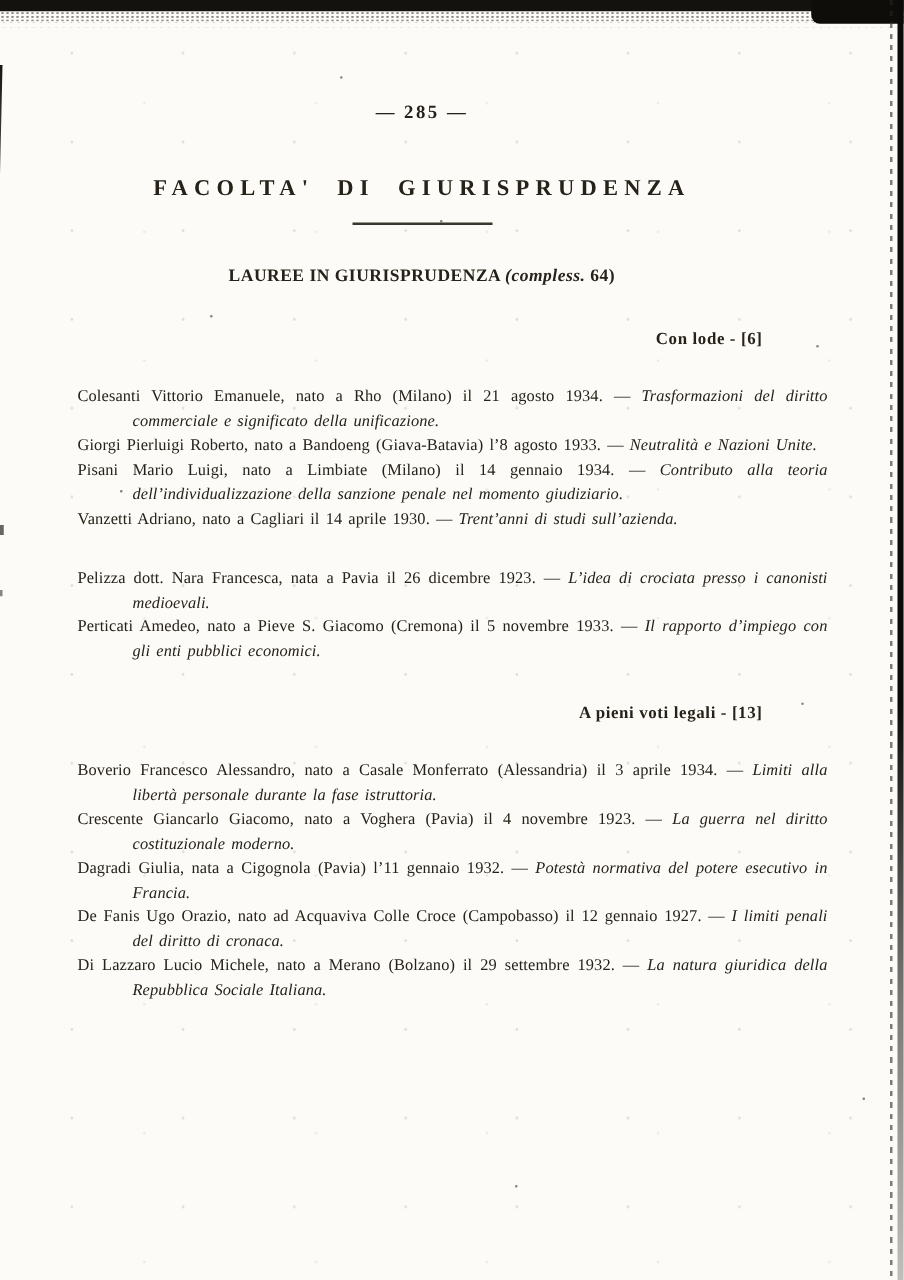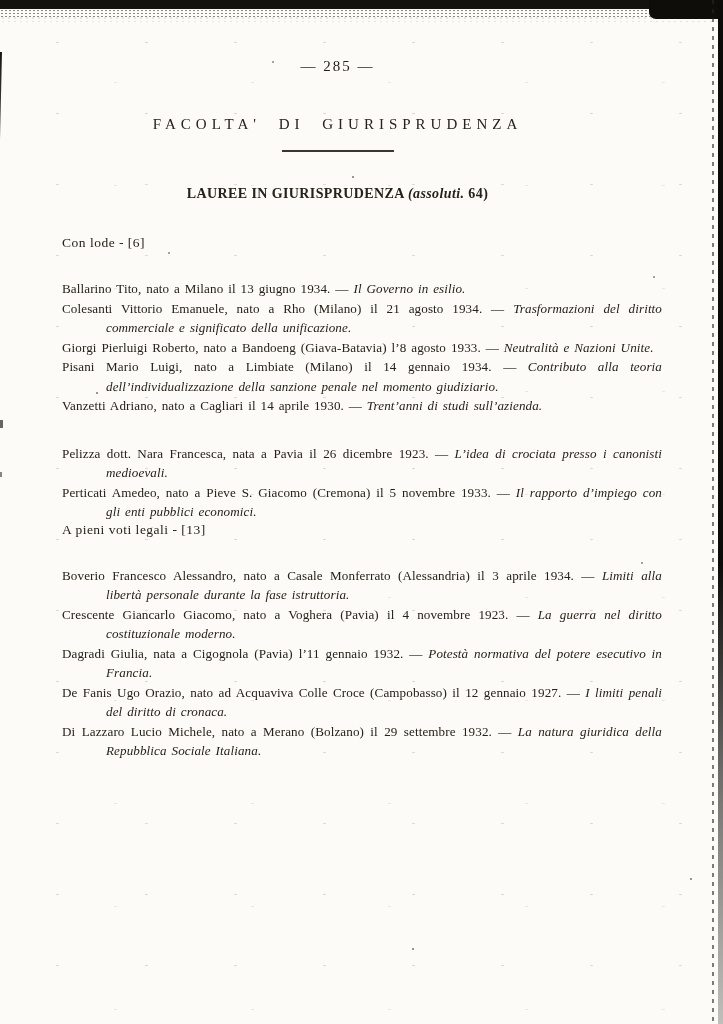--- a/index.html
+++ b/index.html
@@ -30,31 +30,31 @@
   .artifact-right-dashes { position:absolute; top:0; right:9px; width:2px; height:100%;
     background:repeating-linear-gradient(180deg, rgba(42,38,31,.6) 0 4px, transparent 4px 9px); }
   .artifact-left-line { position:absolute; top:52px; left:0; width:2px; height:330px;
     background:linear-gradient(180deg,#191713, rgba(26,24,21,.1)); transform:rotate(1.3deg);
     transform-origin:top left; }
   .artifact-left-tick1 { position:absolute; left:0; top:420px; width:3px; height:8px; background:#2a2620; opacity:.7; }
   .artifact-left-tick2 { position:absolute; left:0; top:472px; width:2px; height:5px; background:#2a2620; opacity:.55; }
   .speck { position:absolute; background:#3b362c; border-radius:50%; width:2px; height:2px; opacity:.6; }
   
   .header { margin:0 110px 0 62px; text-align:center; }
-  .page-number { padding-top:58px; font-size:15px; letter-spacing:2px; font-weight:400; }
-  .faculty-title { margin:41px 0 0 0; font-size:15px; font-weight:400; letter-spacing:5px; word-spacing:9px; }
+  .page-number { padding-top:82px; font-size:15px; letter-spacing:2px; font-weight:700; }
+  .faculty-title { margin:41px 0 0 0; font-size:18px; font-weight:700; letter-spacing:5px; word-spacing:9px; }
   .title-rule { width:112px; height:2px; background:#3a362e; margin:17px auto 0 auto; }
   .degree-heading { margin:34px 0 0 0; font-size:14px; font-weight:700; letter-spacing:.4px; }
   .degree-heading .ital { font-style:italic; font-weight:700; }
   .content { margin:0 61px 0 62px; }
-  .section-heading { text-align:left; font-size:13.5px; font-weight:400; letter-spacing:.5px;
+  .section-heading { text-align:right; font-size:13.5px; font-weight:700; letter-spacing:.5px;
     margin:0 52px 0 0; }
   .grade-section.s0 .section-heading { margin-top:33px; }
   .grade-section.s1 .section-heading { margin-top:30px; }
-  .grade-section.s2 .section-heading { }
+  .grade-section.s2 .section-heading { margin-top:32px; }
   .entries { margin-top:28px; }
   .entry { margin:0; font-size:13.1px; line-height:19.5px; text-align:justify;
     padding-left:44px; text-indent:-44px; letter-spacing:.1px; word-spacing:1.5px; }
   .entry .thesis { font-style:italic; }
 </style>
 </head>
 <body>
 
 <div class="page">
 
@@ -73,28 +73,27 @@
   <div class="speck" style="left:653px; top:276px;"></div>
   <div class="speck" style="left:96px; top:392px; width:1.5px; height:1.5px;"></div>
   <div class="speck" style="left:641px; top:562px;"></div>
   <div class="speck" style="left:690px; top:878px; width:1.5px; height:1.5px;"></div>
   <div class="speck" style="left:412px; top:948px; width:1.5px; height:1.5px;"></div>
 
   <div class="header">
     <div class="page-number">— 285 —</div>
     <h1 class="faculty-title">FACOLTA' DI GIURISPRUDENZA</h1>
     <div class="title-rule"></div>
-    <h2 class="degree-heading"><span>LAUREE IN GIURISPRUDENZA </span><span class="ital">(assoluti.</span><span> 64)</span></h2>
+    <h2 class="degree-heading"><span>LAUREE IN GIURISPRUDENZA </span><span class="ital">(compless.</span><span> 64)</span></h2>
   </div>
 
   <div class="content" id="sections">
       <section class="grade-section s0">
         <h3 class="section-heading">Con lode - [6]</h3>
         <div class="entries">
-          <p class="entry"><span>Ballarino Tito, nato a Milano il 13 giugno 1934. — </span><span class="thesis">Il Governo in esilio.</span></p>
           <p class="entry"><span>Colesanti Vittorio Emanuele, nato a Rho (Milano) il 21 agosto 1934. — </span><span class="thesis">Trasformazioni del diritto commerciale e significato della unificazione.</span></p>
           <p class="entry"><span>Giorgi Pierluigi Roberto, nato a Bandoeng (Giava-Batavia) l’8 agosto 1933. — </span><span class="thesis">Neutralità e Nazioni Unite.</span></p>
           <p class="entry"><span>Pisani Mario Luigi, nato a Limbiate (Milano) il 14 gennaio 1934. — </span><span class="thesis">Contributo alla teoria dell’individualizzazione della sanzione penale nel momento giudiziario.</span></p>
           <p class="entry"><span>Vanzetti Adriano, nato a Cagliari il 14 aprile 1930. — </span><span class="thesis">Trent’anni di studi sull’azienda.</span></p>
         </div>
       </section>
       <section class="grade-section s1">
         <div class="entries">
           <p class="entry"><span>Pelizza dott. Nara Francesca, nata a Pavia il 26 dicembre 1923. — </span><span class="thesis">L’idea di crociata presso i canonisti medioevali.</span></p>
           <p class="entry"><span>Perticati Amedeo, nato a Pieve S. Giacomo (Cremona) il 5 novembre 1933. — </span><span class="thesis">Il rapporto d’impiego con gli enti pubblici economici.</span></p>

